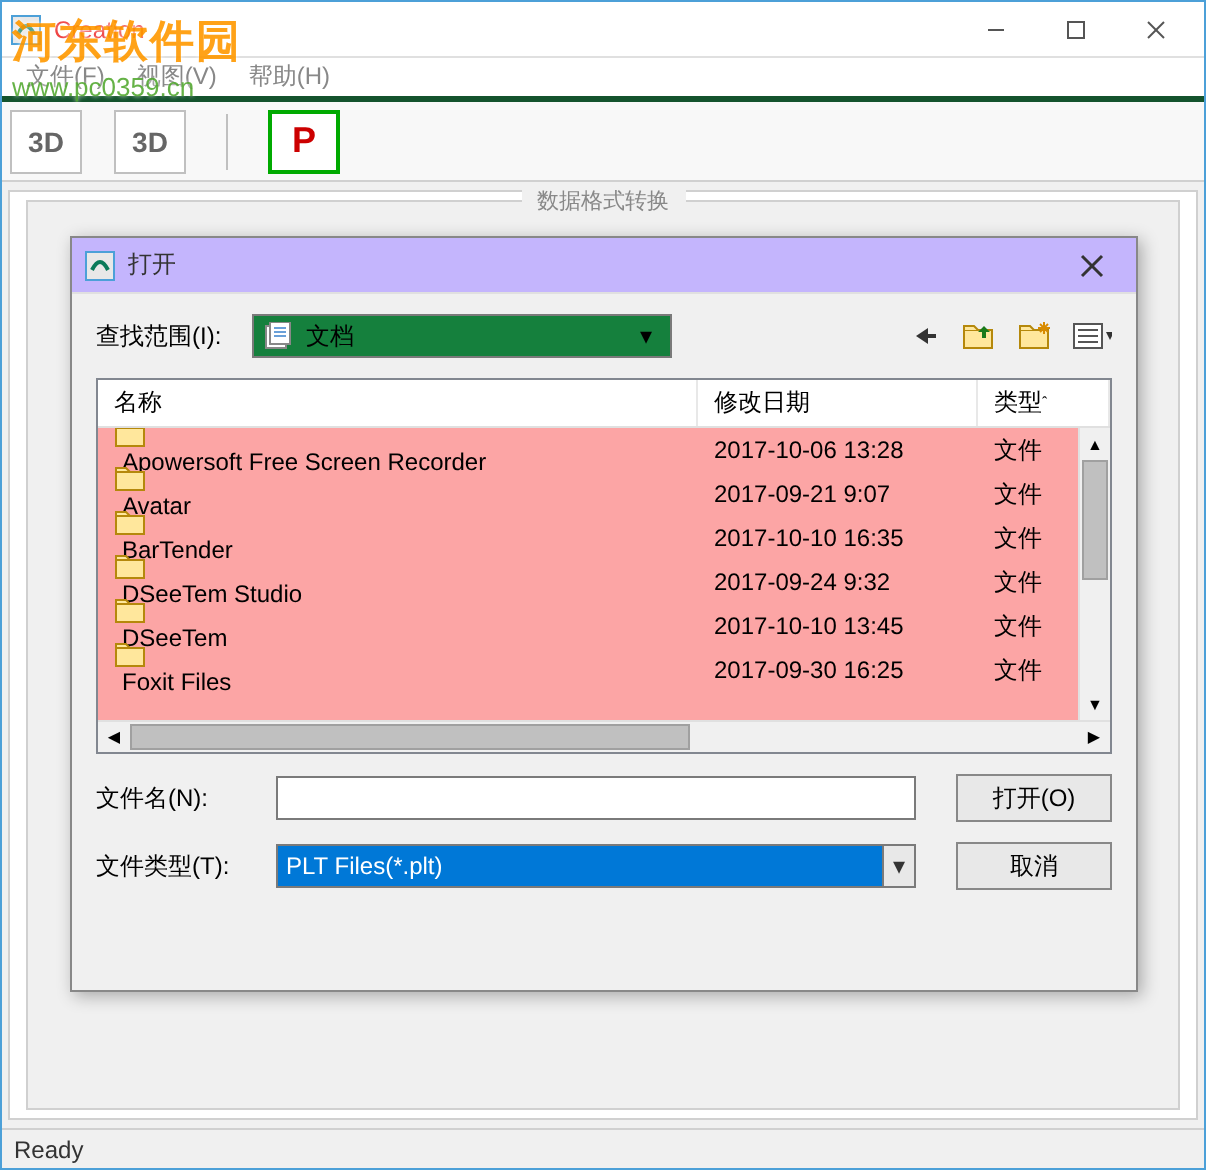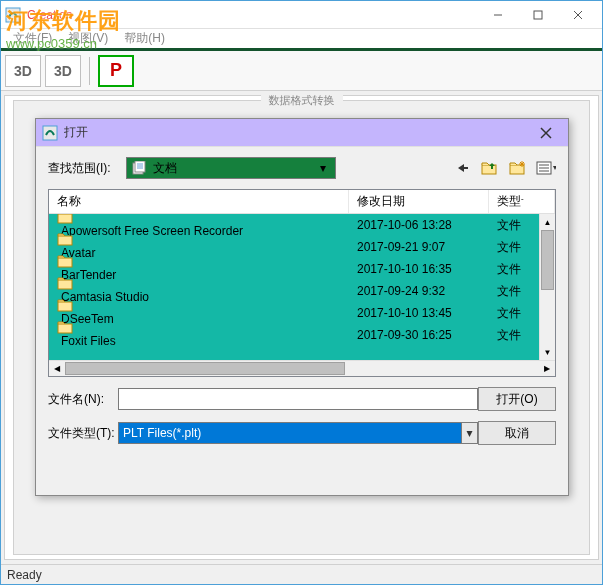--- a/index.html
+++ b/index.html
@@ -7,21 +7,21 @@
 
 .main-window { position: absolute; top: 0; left: 0; width: 603px; height: 585px; border: 1px solid #4ca0d8; background: #f0f0f0; }
 .main-titlebar { height: 28px; background: #fff; display: flex; align-items: center; padding: 0 4px; border-bottom: 1px solid #e0e0e0; }
 .main-titlebar .app-icon { width: 16px; height: 16px; margin-right: 6px; }
 .main-titlebar .title { flex: 1; color: #ef4444; }
 .main-titlebar .win-btn { width: 40px; height: 24px; display: flex; align-items: center; justify-content: center; color: #444; }
 
 .menubar { height: 22px; background: #fff; display: flex; align-items: center; padding: 0 4px; border-bottom: 3px solid #14532d; position: relative; }
 .menubar .item { padding: 2px 8px; color: #888; }
 
-.toolbar { height: 40px; background: #f8f8f8; display: flex; align-items: center; padding: 4px; gap: 4px; border-bottom: 1px solid #d0d0d0; }
+.toolbar { height: 40px; background: #f8f8f8; display: flex; align-items: center; padding: 4px; gap: 16px; border-bottom: 1px solid #d0d0d0; }
 .tool-btn { width: 36px; height: 32px; border: 1px solid #c0c0c0; background: #fff; display: flex; align-items: center; justify-content: center; font-weight: bold; }
 .tool-3d { color: #666; font-size: 14px; }
 .tool-p { color: #c00; border: 2px solid #0a0; font-size: 18px; }
 .toolbar .sep { width: 1px; height: 28px; background: #c0c0c0; margin: 0 4px; }
 
 .watermark { position: absolute; top: 6px; left: 6px; pointer-events: none; opacity: 0.9; z-index: 5; }
 .watermark .logo-text { color: #ff9900; font-size: 22px; font-weight: bold; text-shadow: 0 0 2px #fff; letter-spacing: 1px; }
 .watermark .url { color: #55aa33; font-size: 13px; font-weight: normal; text-shadow: 0 0 2px #fff; }
 
 .client-area { position: absolute; top: 92px; left: 1px; right: 1px; bottom: 22px; background: #fff; border: 1px solid #d0d0d0; margin: 2px; }
@@ -40,21 +40,21 @@
 
 .lookin-row { display: flex; align-items: center; gap: 8px; margin-bottom: 10px; }
 .lookin-label { width: 70px; text-align: left; }
 .lookin-combo { flex: 0 0 210px; height: 22px; border: 1px solid #7a7a7a; background: #15803d; display: flex; align-items: center; padding: 0 4px; }
 .lookin-combo .folder-icon { margin-right: 6px; }
 .lookin-combo .text { flex: 1; }
 .lookin-combo .arrow { width: 16px; text-align: center; }
 .nav-icons { display: flex; gap: 8px; margin-left: auto; align-items: center; }
 .nav-icons .nav-icon { width: 20px; height: 20px; display: flex; align-items: center; justify-content: center; }
 
-.file-list { border: 1px solid #828790; background: #14b8a6; height: 188px; margin-bottom: 10px; display: flex; flex-direction: column; }
+.file-list { border: 1px solid #828790; background: #fca5a5; height: 188px; margin-bottom: 10px; display: flex; flex-direction: column; }
 .list-header { display: flex; background: #fff; border-bottom: 1px solid #e0e0e0; height: 24px; }
 .list-header .col { padding: 4px 8px; border-right: 1px solid #e8e8e8; display: flex; align-items: center; }
 .col-name { flex: 0 0 300px; }
 .col-date { flex: 0 0 140px; }
 .col-type { flex: 1; }
 .list-body { flex: 1; overflow: hidden; position: relative; }
 .vscroll { position: absolute; right: 0; top: 0; bottom: 0; width: 16px; background: #f0f0f0; border-left: 1px solid #e0e0e0; }
 .vscroll .thumb { position: absolute; left: 1px; right: 1px; top: 16px; height: 60px; background: #c0c0c0; border: 1px solid #a0a0a0; }
 .vscroll .arrow-up, .vscroll .arrow-down { position: absolute; left: 0; right: 0; height: 16px; display: flex; align-items: center; justify-content: center; font-size: 8px; }
 .vscroll .arrow-up { top: 0; }
@@ -64,21 +64,21 @@
 .list-row .folder-icon { margin-right: 4px; vertical-align: middle; }
 
 .hscroll { height: 16px; background: #f0f0f0; border-top: 1px solid #e0e0e0; position: relative; }
 .hscroll .track { position: absolute; left: 16px; right: 16px; top: 0; bottom: 0; }
 .hscroll .thumb { position: absolute; left: 0; width: 280px; top: 1px; bottom: 1px; background: #c0c0c0; border: 1px solid #a0a0a0; }
 .hscroll .arrow-left, .hscroll .arrow-right { position: absolute; top: 0; bottom: 0; width: 16px; display: flex; align-items: center; justify-content: center; font-size: 8px; }
 .hscroll .arrow-left { left: 0; }
 .hscroll .arrow-right { right: 0; }
 
 .bottom-rows { display: flex; flex-direction: column; gap: 10px; }
-.bottom-row { display: flex; align-items: center; gap: 0; }
+.bottom-row { display: flex; align-items: center; gap: 20px; }
 .bottom-row .label { width: 70px; }
 .bottom-row .field { flex: 1; height: 22px; border: 1px solid #7a7a7a; background: #fff; padding: 2px 4px; }
 .bottom-row .combo { flex: 1; height: 22px; border: 1px solid #7a7a7a; background: #0078d7; color: #fff; display: flex; align-items: center; padding: 0 4px; }
 .bottom-row .combo .text { flex: 1; }
 .bottom-row .combo .arrow { width: 16px; background: #e8e8e8; color: #333; text-align: center; border-left: 1px solid #7a7a7a; margin-right: -4px; height: 100%; display: flex; align-items: center; justify-content: center; }
 .bottom-row .btn { width: 78px; height: 24px; border: 1px solid #888; background: #e8e8e8; display: flex; align-items: center; justify-content: center; }
 
 svg { display: block; }
 </style>
 </head>
@@ -243,21 +243,21 @@
                     <path d="M1 3 L1 1 L6 1 L8 3" fill="#ffe79c" stroke="#b5880b"></path>
                     <rect x="1" y="3" width="14" height="9" fill="#ffe79c" stroke="#b5880b"></rect>
                   </svg></span><span>BarTender</span></div>
               <div class="col col-date">2017-10-10 16:35</div>
               <div class="col col-type">文件</div>
             </div>
             <div class="list-row">
               <div class="col col-name"><span class="folder-icon"><svg width="16" height="13">
                     <path d="M1 3 L1 1 L6 1 L8 3" fill="#ffe79c" stroke="#b5880b"></path>
                     <rect x="1" y="3" width="14" height="9" fill="#ffe79c" stroke="#b5880b"></rect>
-                  </svg></span><span>Camtasia Studio</span></div>
+                  </svg></span><span>DSeeTem Studio</span></div>
               <div class="col col-date">2017-09-24 9:32</div>
               <div class="col col-type">文件</div>
             </div>
             <div class="list-row">
               <div class="col col-name"><span class="folder-icon"><svg width="16" height="13">
                     <path d="M1 3 L1 1 L6 1 L8 3" fill="#ffe79c" stroke="#b5880b"></path>
                     <rect x="1" y="3" width="14" height="9" fill="#ffe79c" stroke="#b5880b"></rect>
                   </svg></span><span>DSeeTem</span></div>
               <div class="col col-date">2017-10-10 13:45</div>
               <div class="col col-type">文件</div>

